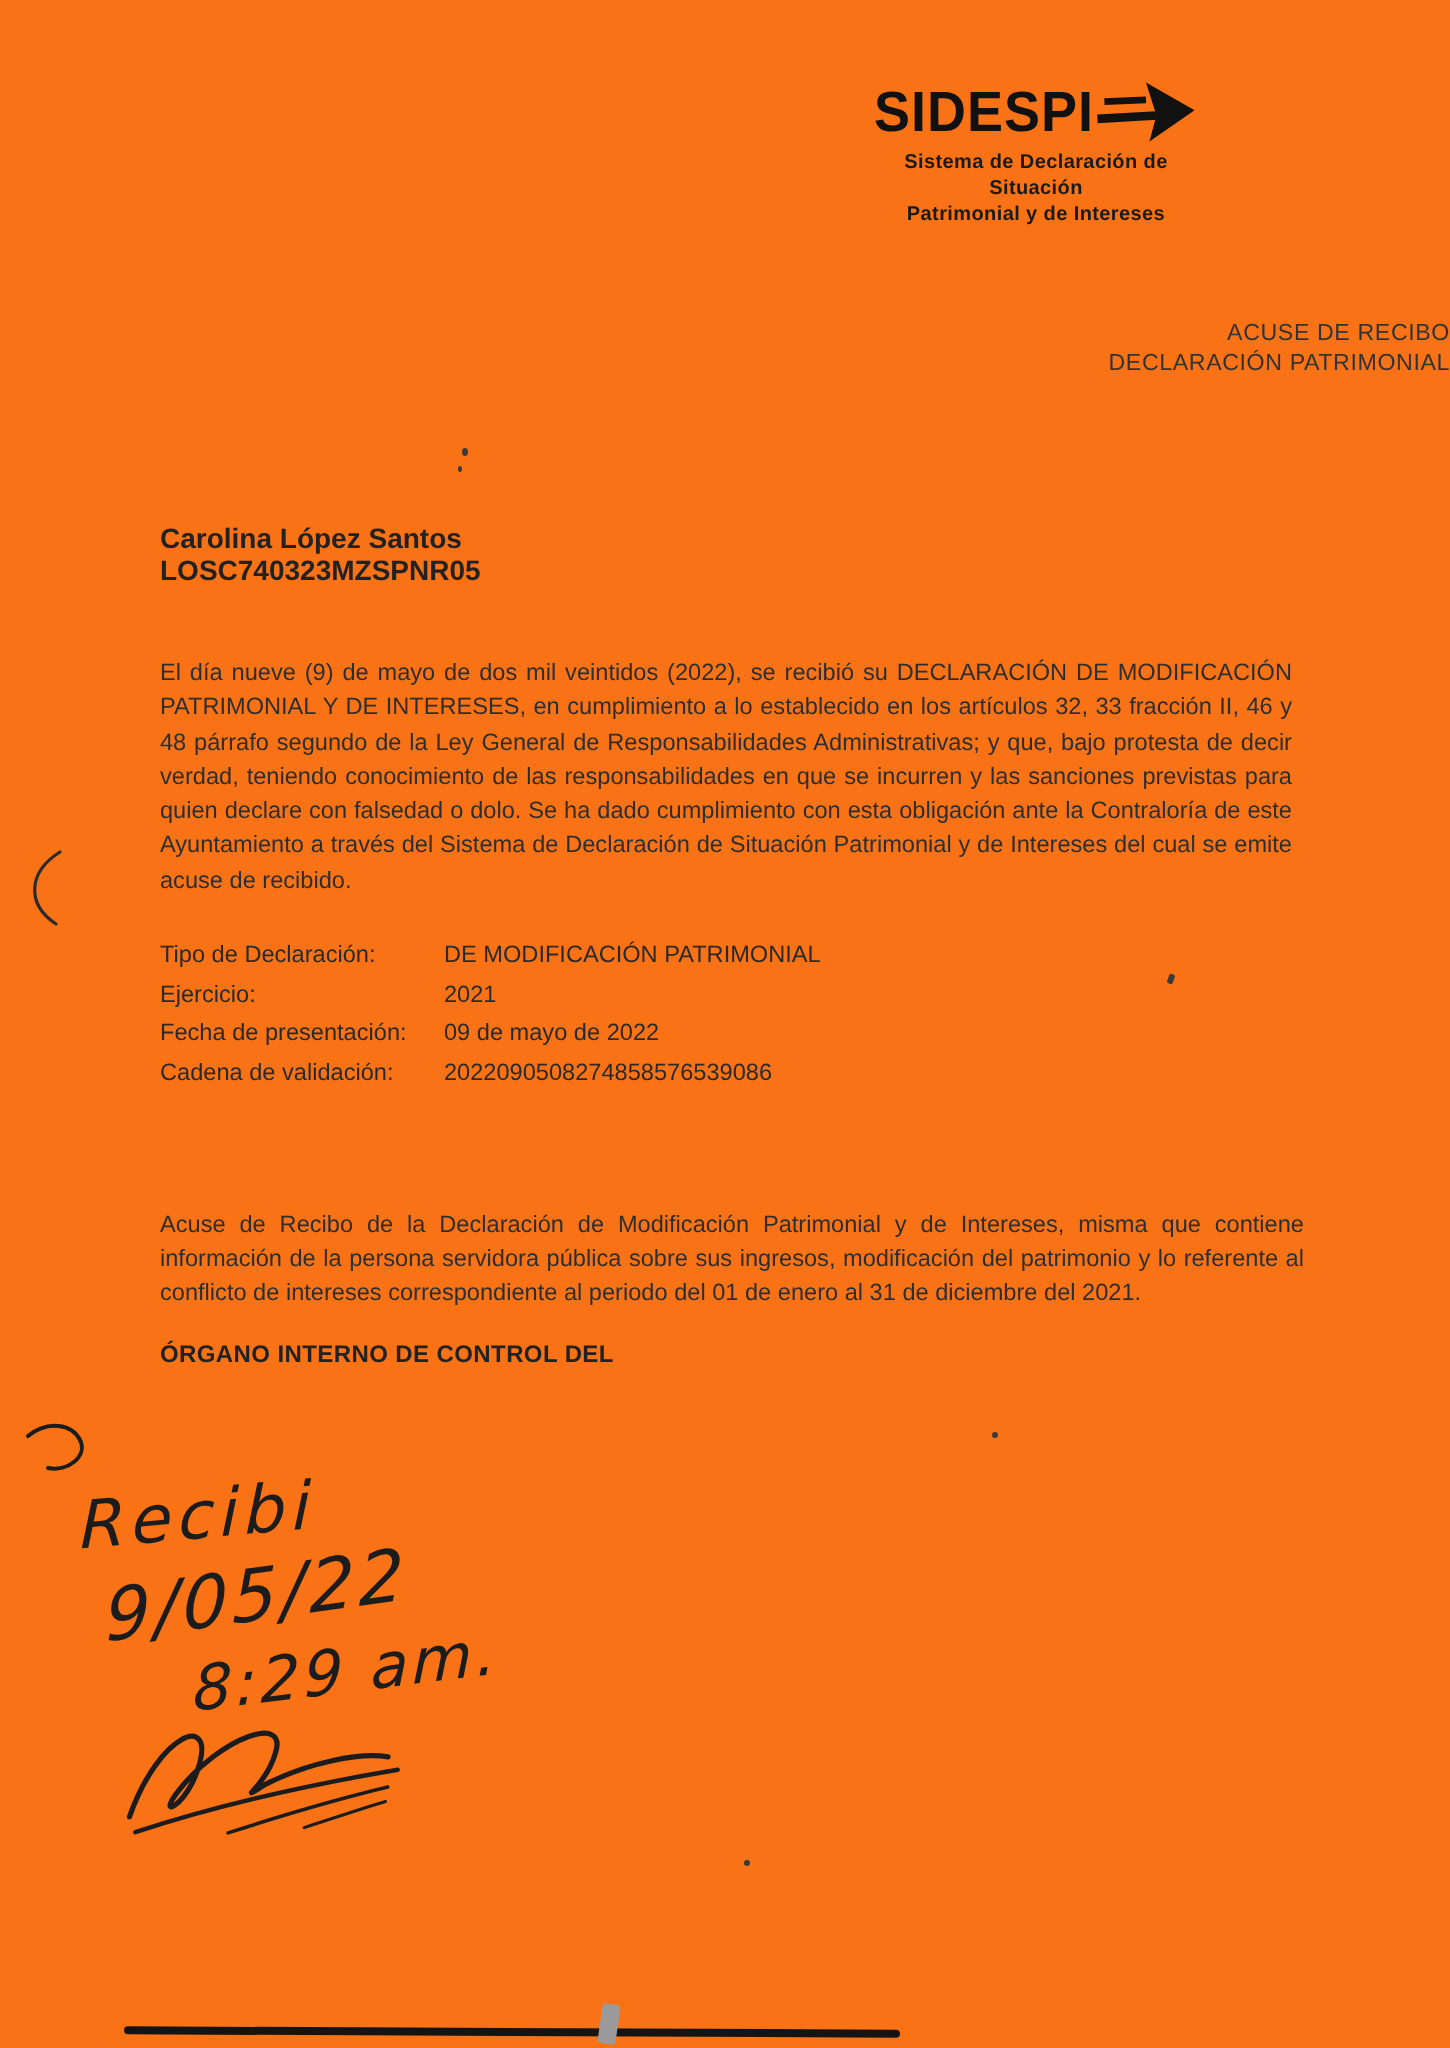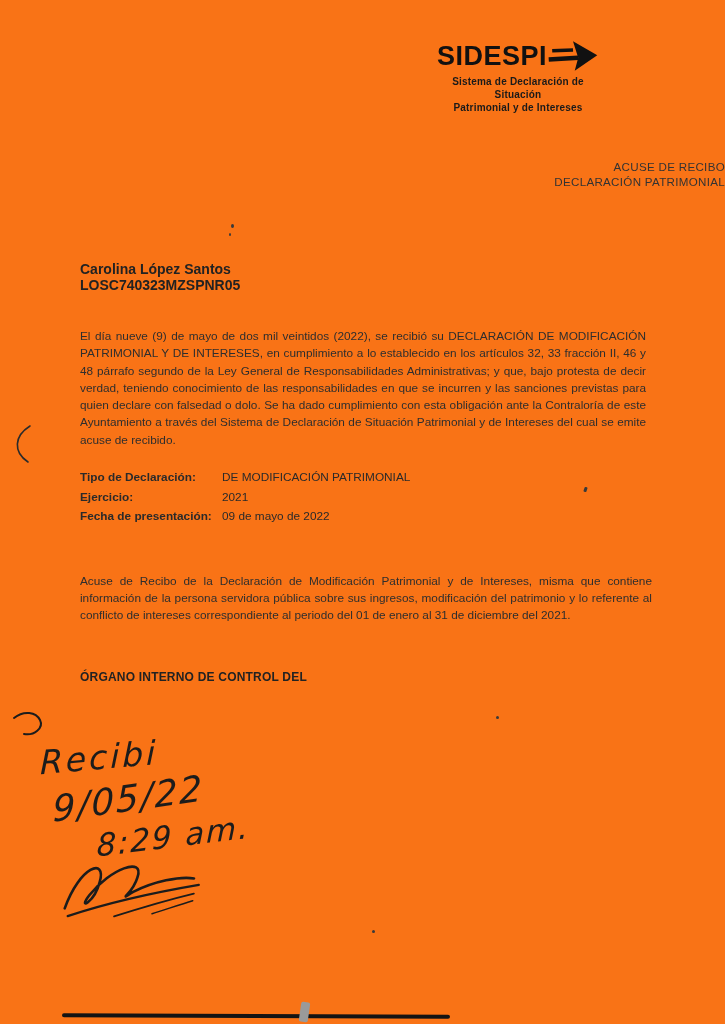--- a/index.html
+++ b/index.html
@@ -88,27 +88,27 @@
   
   .fields {
     position: absolute;
     top: 468px;
     left: 80px;
     width: 560px;
     font-size: 11.8px;
     color: #2a2a2a;
   }
   .field-row { display: flex; line-height: 19.5px; }
-  .field-label { width: 142px; font-weight: bold; flex: 0 0 142px; }
+  .field-label { width: 142px; font-weight: normal; flex: 0 0 142px; }
   .field-value { font-weight: normal; }
 
   
   .footer-paragraph {
     position: absolute;
-    top: 573px;
+    top: 604px;
     left: 80px;
     width: 572px;
     font-size: 11.8px;
     line-height: 16.8px;
     text-align: justify;
     color: #2e2e2e;
   }
 
   
   .office-heading {
@@ -225,20 +225,24 @@
       <span class="field-value">DE MODIFICACIÓN PATRIMONIAL</span>
     </div>
     <div class="field-row">
       <span class="field-label">Ejercicio:</span>
       <span class="field-value">2021</span>
     </div>
     <div class="field-row">
       <span class="field-label">Fecha de presentación:</span>
       <span class="field-value">09 de mayo de 2022</span>
     </div>
+    <div class="field-row">
+      <span class="field-label">Cadena de validación:</span>
+      <span class="field-value">2022090508274858576539086</span>
+    </div>
   </div>
 
   <p class="footer-paragraph">Acuse de Recibo de la Declaración de Modificación Patrimonial y de Intereses, misma que contiene información de la persona servidora pública sobre sus ingresos, modificación del patrimonio y lo referente al conflicto de intereses correspondiente al periodo del 01 de enero al 31 de diciembre del 2021.</p>
 
   <div class="office-heading">ÓRGANO INTERNO DE CONTROL DEL</div>
 
   <div class="hand hand-line1">Recibi</div>
   <div class="hand hand-line2">9/05/22</div>
   <div class="hand hand-line3">8:29 am.</div>
 

